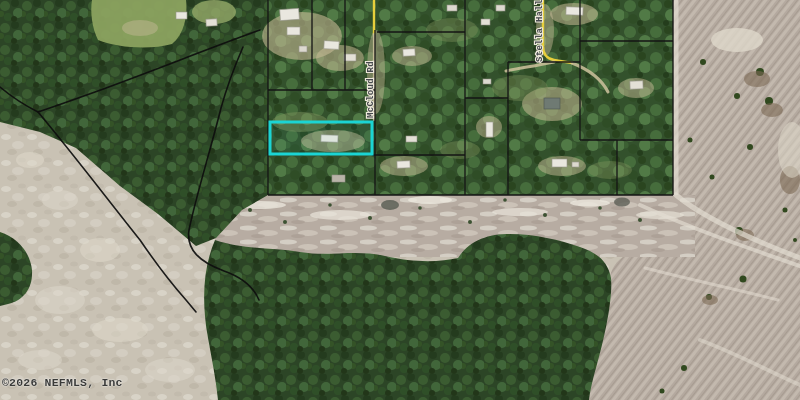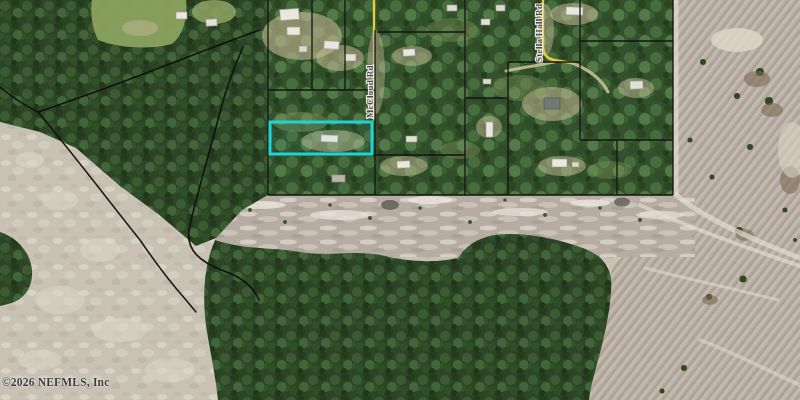--- a/index.html
+++ b/index.html
@@ -1,18 +1,18 @@
 <!DOCTYPE html>
 <html><head>
 <meta charset="utf-8">
 <style>
   html,body{margin:0;padding:0;background:#1e1e1e;}
   .stage{
     position:relative;width:800px;height:400px;overflow:hidden;
-    font-family:Liberation Serif, serif;background:#cac3b5;
+    font-family:Liberation Mono, monospace;background:#cac3b5;
   }
   .stage svg{display:block;}
   .attribution{
     position:absolute;left:2px;top:376px;
     font-size:11.5px;font-weight:bold;letter-spacing:.2px;color:#3a3a38;
     text-shadow:0 0 2px rgba(255,255,255,.85),0 0 1px rgba(255,255,255,.9);
     user-select:none;
   }
   .road-label{
     font-size:9px;font-weight:bold;letter-spacing:.3px;

